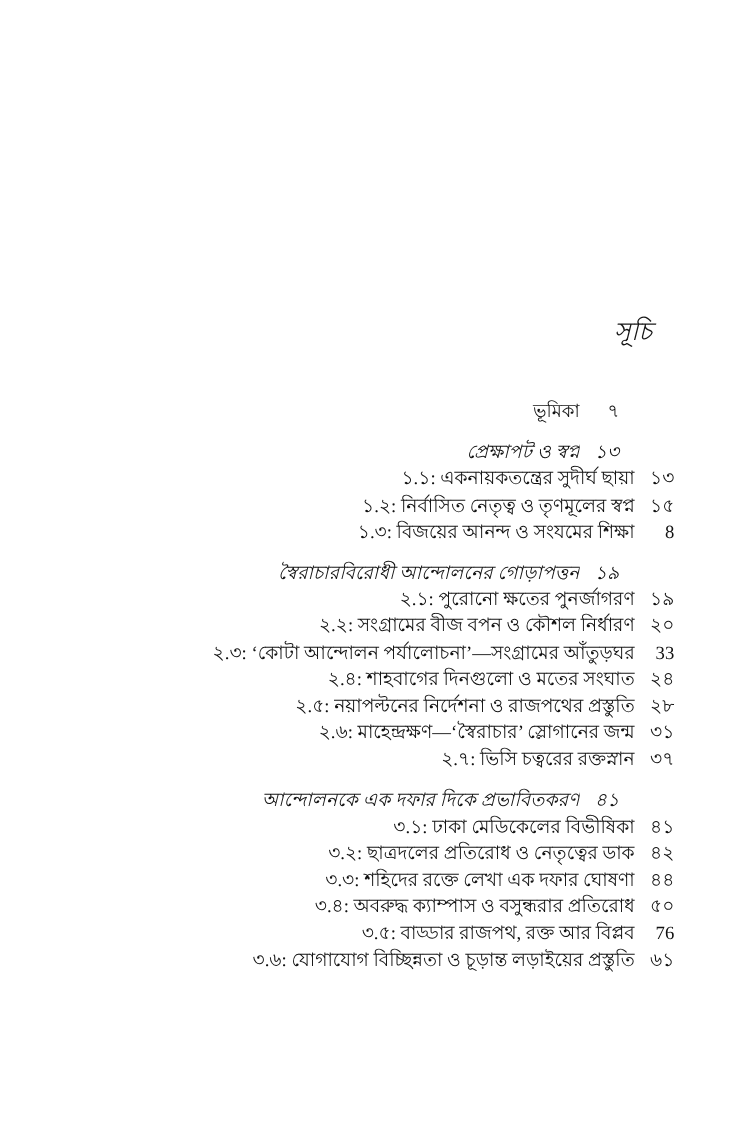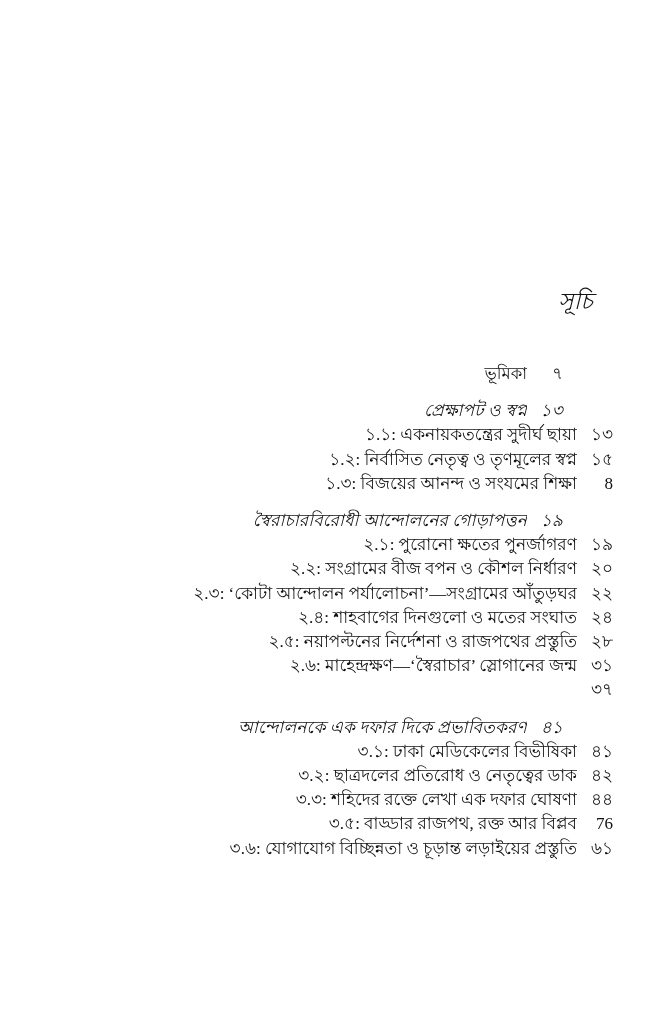--- a/index.html
+++ b/index.html
@@ -156,35 +156,36 @@
         <div class="toc-row row-sub">
           <span class="label">২.১: পুরোনো ক্ষতের পুনর্জাগরণ</span>
           <span class="page-num">১৯</span>
         </div>
         <div class="toc-row row-sub">
           <span class="label">২.২: সংগ্রামের বীজ বপন ও কৌশল নির্ধারণ</span>
           <span class="page-num">২০</span>
         </div>
         <div class="toc-row row-sub">
           <span class="label">২.৩: ‘কোটা আন্দোলন পর্যালোচনা’—সংগ্রামের আঁতুড়ঘর</span>
-          <span class="page-num">২২</span>
+          <span class="page-num">33</span>
         </div>
         <div class="toc-row row-sub">
           <span class="label">২.৪: শাহবাগের দিনগুলো ও মতের সংঘাত</span>
           <span class="page-num">২৪</span>
         </div>
         <div class="toc-row row-sub">
           <span class="label">২.৫: নয়াপল্টনের নির্দেশনা ও রাজপথের প্রস্তুতি</span>
           <span class="page-num">২৮</span>
         </div>
         <div class="toc-row row-sub">
           <span class="label">২.৬: মাহেন্দ্রক্ষণ—‘স্বৈরাচার’ স্লোগানের জন্ম</span>
           <span class="page-num">৩১</span>
         </div>
         <div class="toc-row row-sub">
+          <span class="label">২.৭: ভিসি চত্বরের রক্তস্নান</span>
           <span class="page-num">৩৭</span>
         </div>
       </div>
       <div class="toc-group">
         <div class="toc-row row-chapter">
           <span class="label">আন্দোলনকে এক দফার দিকে প্রভাবিতকরণ</span>
           <span class="page-num">৪১</span>
         </div>
         <div class="toc-row row-sub">
           <span class="label">৩.১: ঢাকা মেডিকেলের বিভীষিকা</span>
@@ -192,20 +193,24 @@
         </div>
         <div class="toc-row row-sub">
           <span class="label">৩.২: ছাত্রদলের প্রতিরোধ ও নেতৃত্বের ডাক</span>
           <span class="page-num">৪২</span>
         </div>
         <div class="toc-row row-sub">
           <span class="label">৩.৩: শহিদের রক্তে লেখা এক দফার ঘোষণা</span>
           <span class="page-num">৪৪</span>
         </div>
         <div class="toc-row row-sub">
+          <span class="label">৩.৪: অবরুদ্ধ ক্যাম্পাস ও বসুন্ধরার প্রতিরোধ</span>
+          <span class="page-num">৫০</span>
+        </div>
+        <div class="toc-row row-sub">
           <span class="label">৩.৫: বাড্ডার রাজপথ, রক্ত আর বিপ্লব</span>
           <span class="page-num">76</span>
         </div>
         <div class="toc-row row-sub">
           <span class="label">৩.৬: যোগাযোগ বিচ্ছিন্নতা ও চূড়ান্ত লড়াইয়ের প্রস্তুতি</span>
           <span class="page-num">৬১</span>
         </div>
       </div>
     </div>
 

